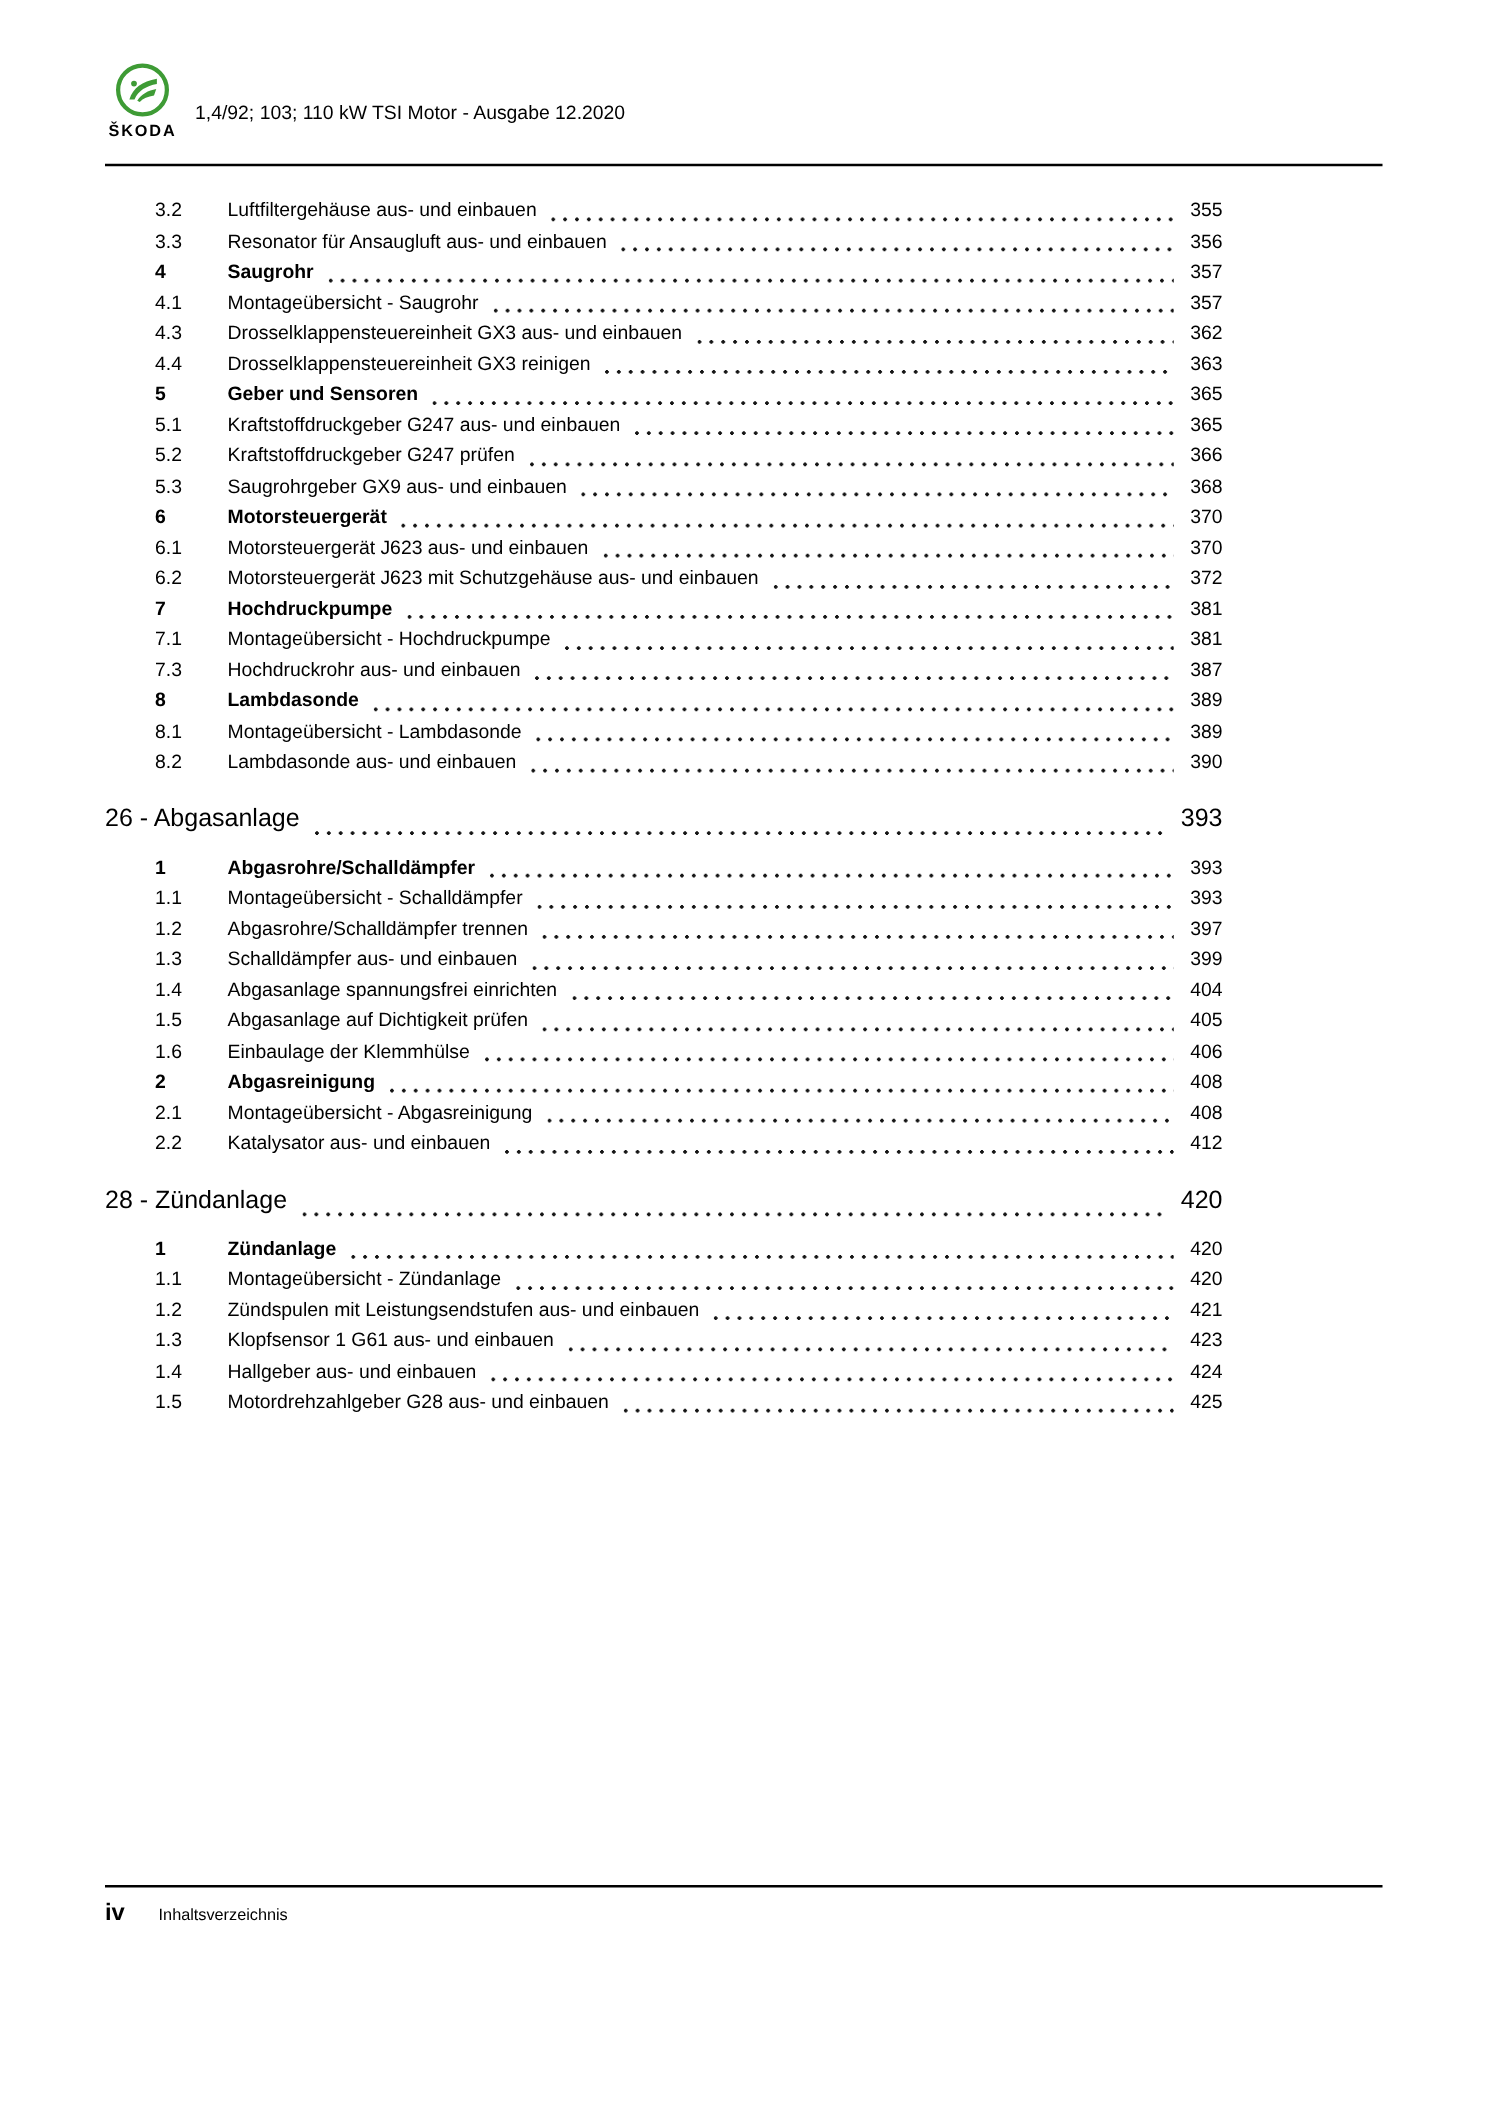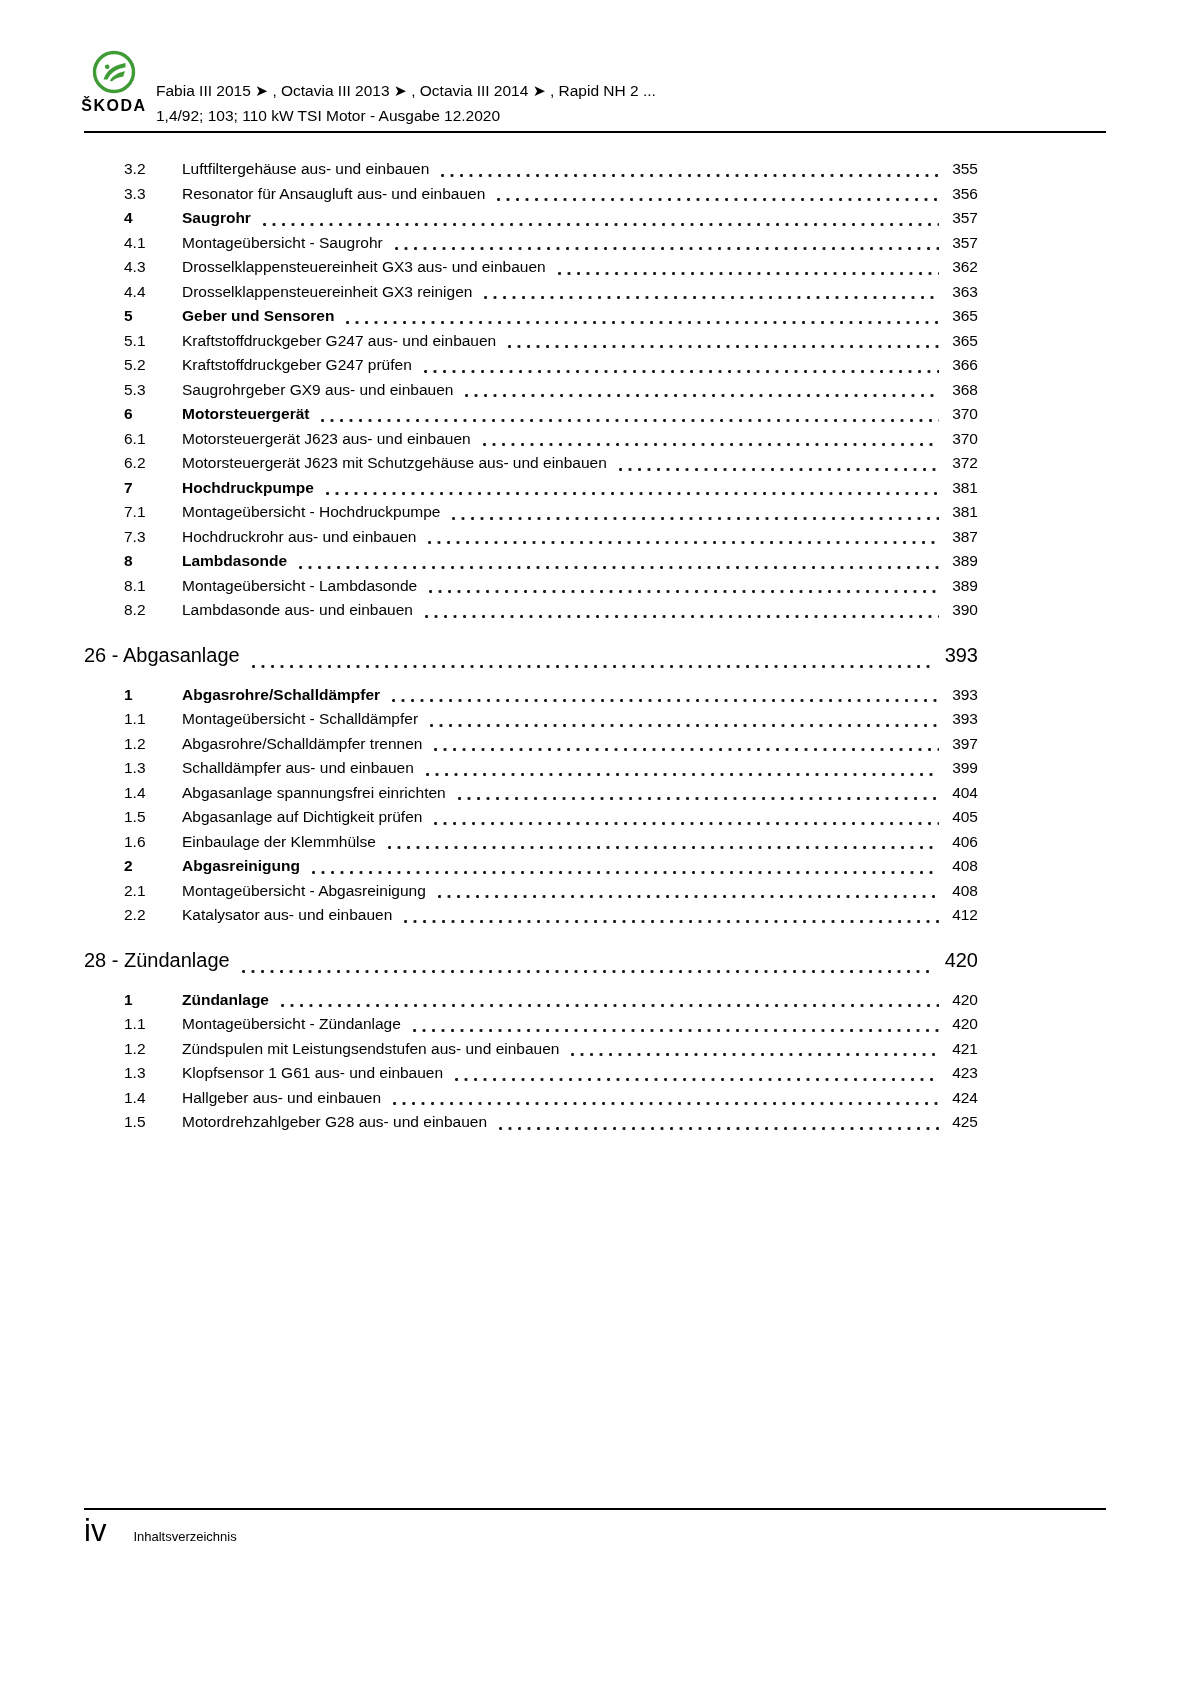--- a/index.html
+++ b/index.html
@@ -26,21 +26,21 @@
     align-items: flex-start;
   }
   .logo-block {
     display: flex;
     flex-direction: column;
     align-items: center;
     width: 60px;
   }
   .logo svg { display: block; }
   .brand {
-    font-size: 16px;
+    font-size: 13px;
     font-weight: 700;
     letter-spacing: 1.5px;
     margin-top: 3px;
     white-space: nowrap;
   }
   .header-lines { margin-left: 12px; padding-top: 28px; }
   .hl1, .hl2 { font-size: 15.5px; line-height: 25px; white-space: nowrap; }
 
   .rule {
     position: absolute;
@@ -105,42 +105,41 @@
   .footer-rule-inner {
     border-top: 2px solid #000;
     width: 100%;
     height: 0;
   }
   .footer-row {
     display: flex;
     align-items: baseline;
     margin-top: 7px;
   }
-  .folio { font-size: 31px; line-height: 28px; }
+  .folio { font-size: 19px; line-height: 28px; font-weight: bold; }
   .footer-title { font-size: 13px; margin-left: 27px; }
 </style>
 </head>
 <body>
 
 <div class="page">
 
   <header class="header">
     <div class="logo-block">
       <span class="logo">
         <svg viewBox="0 0 44 44" width="44" height="44" aria-hidden="true">
           <circle cx="22" cy="22" r="19.5" fill="none" stroke="#3e9b35" stroke-width="3.4"></circle>
           <circle cx="15.2" cy="16.8" r="2.3" fill="#3e9b35"></circle>
           <path d="M11.5 29.5 C14.5 20.5 21.5 15 33.5 13 L33.5 17.2 C25 18.8 18.6 22.4 15.6 29.5 Z" fill="#3e9b35"></path>
           <path d="M17.8 30.5 C21.2 25.4 26.4 22.3 33 21.2 L31.2 26.4 C26.4 27.3 22.4 28.7 19.8 31.6 Z" fill="#3e9b35"></path>
         </svg>
       </span>
       <span class="brand">ŠKODA</span>
     </div>
     <div class="header-lines">
-      <div class="hl1">Fabia III 2015 ➤ , Octavia III 2013 ➤ , Octavia III 2014 ➤ , Rapid NH 2 ...</div>
       <div class="hl2">1,4/92; 103; 110 kW TSI Motor - Ausgabe 12.2020</div>
     </div>
   </header>
 
   <div class="rule header-rule"></div>
 
   <main class="toc">
       <div class="row entry">
         <span class="num">3.2</span>
         <span class="title">Luftfiltergehäuse aus- und einbauen</span>

